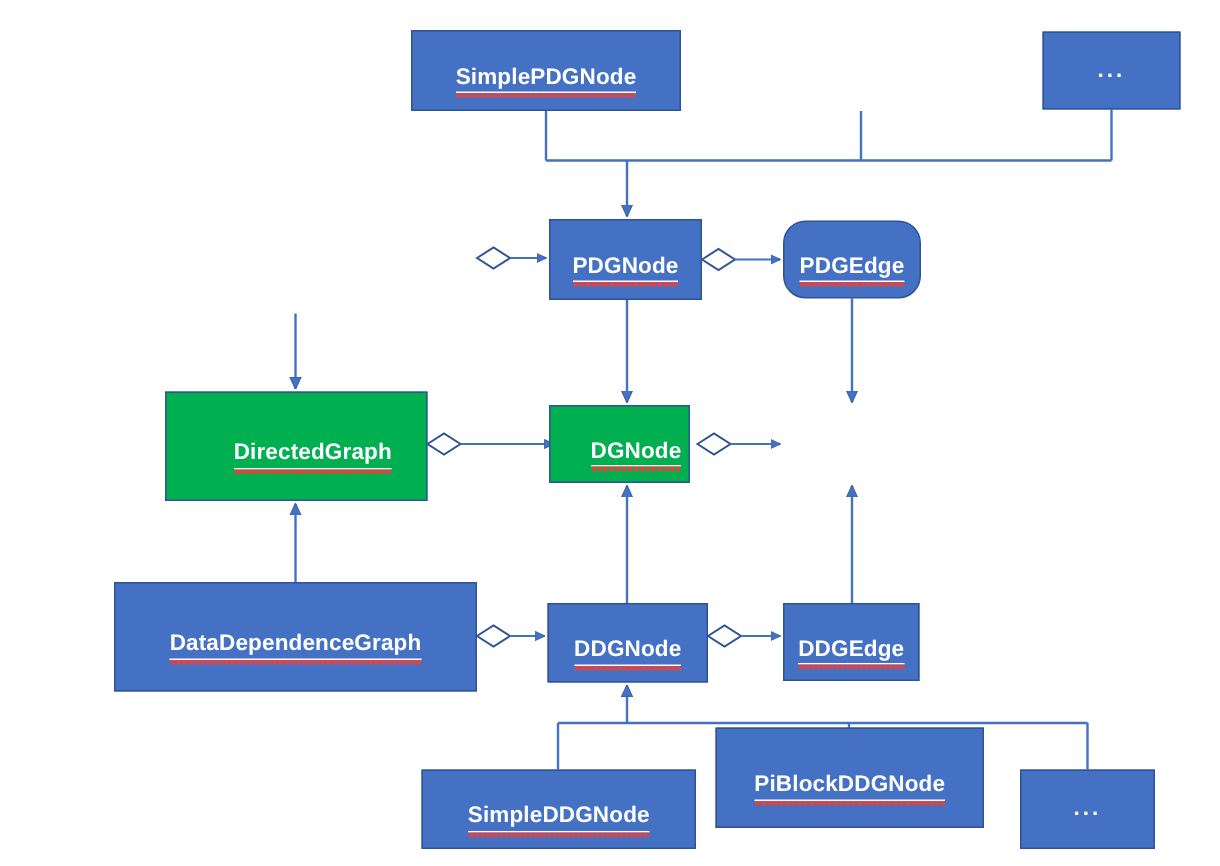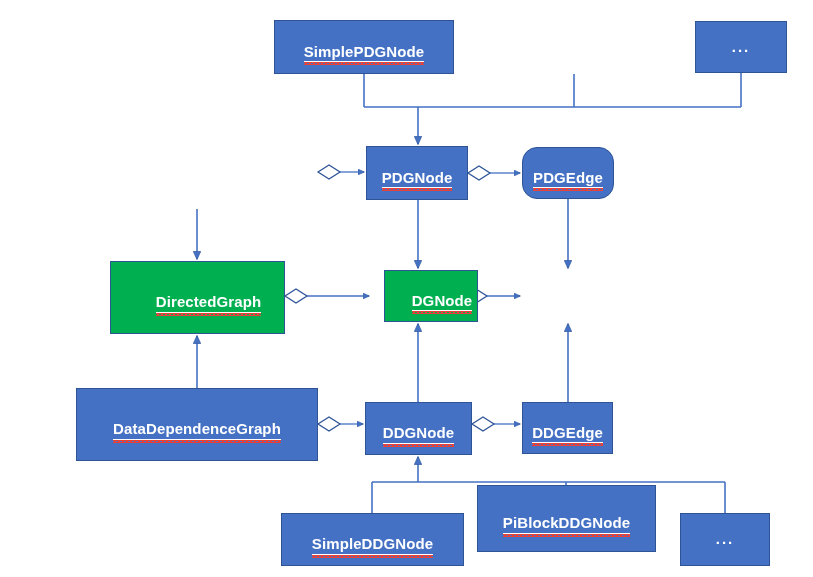--- a/index.html
+++ b/index.html
@@ -163,21 +163,21 @@
   </div>
 
   <div class="node blue" style="left:522px; top:147px; width:92px; height:52px; font-size:15px;border-radius:15px;">
     <span class="node-label misspelled">PDGEdge</span>
   </div>
 
   <div class="node green" style="left:110px; top:261px; width:175px; height:73px; font-size:15px;">
     <span class="node-label misspelled">DirectedGraph</span>
   </div>
 
-  <div class="node green" style="left:384px; top:270px; width:94px; height:52px; font-size:15px;">
+  <div class="node green" style="left:366px; top:270px; width:94px; height:52px; font-size:15px;">
     <span class="node-label misspelled">DGNode</span>
   </div>
 
 
   <div class="node blue" style="left:76px; top:388px; width:242px; height:73px; font-size:15px;">
     <span class="node-label misspelled">DataDependenceGraph</span>
   </div>
 
   <div class="node blue" style="left:365px; top:402px; width:107px; height:53px; font-size:15px;">
     <span class="node-label misspelled">DDGNode</span>

